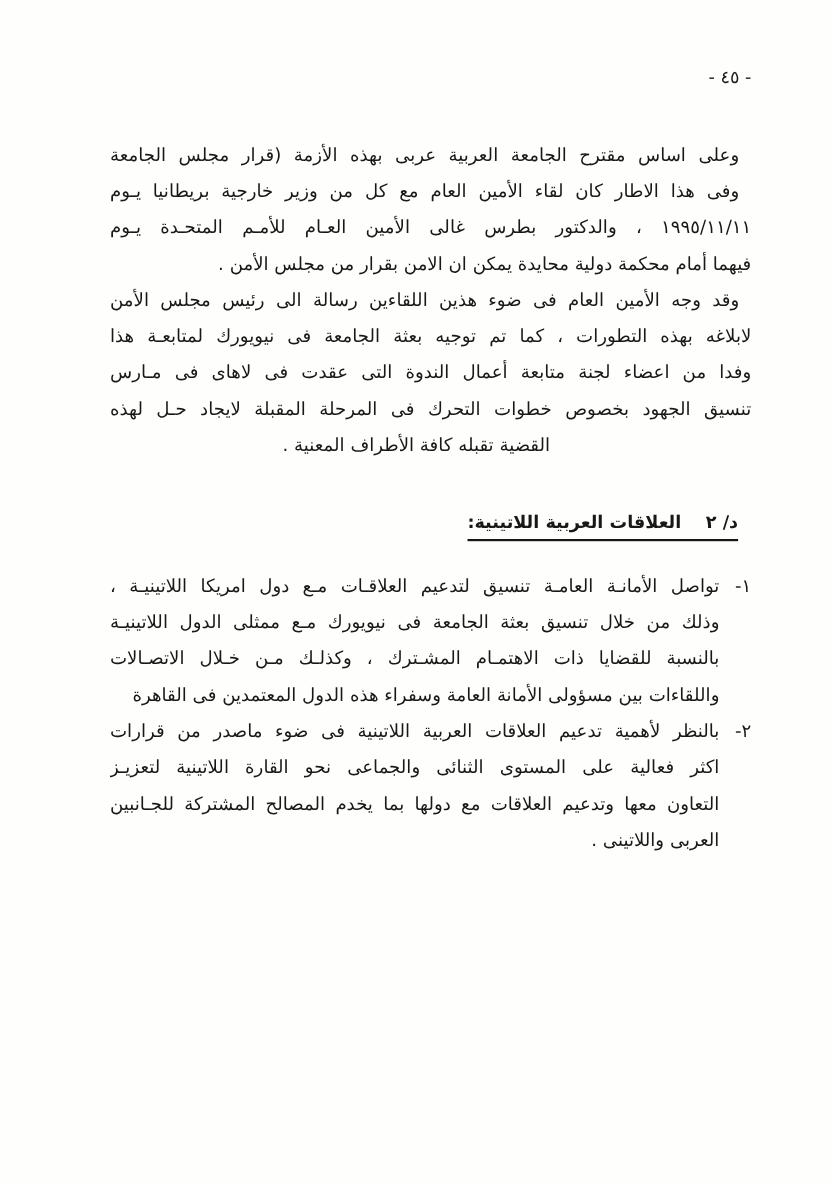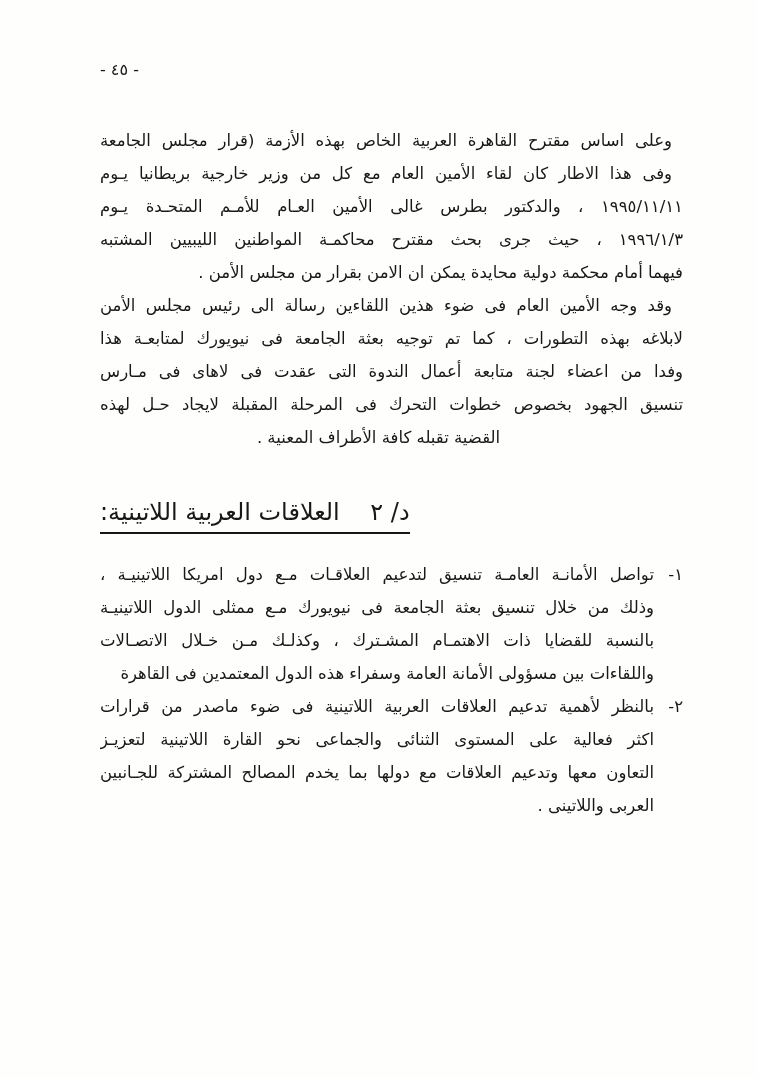--- a/index.html
+++ b/index.html
@@ -15,21 +15,21 @@
     overflow: hidden;
     direction: rtl;
     font-family: "DejaVu Sans", sans-serif;
     color: #181818;
   }
   .pageno {
     position: absolute;
     top: 60px;
     right: 75px;
     width: 583px;
-    text-align: left;
+    text-align: right;
     font-size: 16px;
     color: #1a1a1a;
   }
   .content {
     position: absolute;
     top: 124px;
     right: 75px;
     width: 583px;
     font-size: 16.5px;
   }
@@ -43,23 +43,23 @@
   .line.just {
     white-space: normal;
     text-align: justify;
     text-align-last: justify;
   }
   .line.indent { padding-right: 11px; }
   .line.center-end { padding-left: 96px; text-align: left; direction: rtl; }
   .line.center-end { text-align: center; padding-right: 26px; padding-left: 0; }
   .heading {
     margin: 44px 12px 0 0;
-    text-align: left;
-    font-size: 24px;
-    font-weight: normal;
+    text-align: right;
+    font-size: 16px;
+    font-weight: bold;
   }
   .heading .underline {
     display: inline-block;
     border-bottom: 2px solid #161616;
     padding-bottom: 6px;
     white-space: pre;
   }
   .items { margin-top: 24px; }
   .item {
     position: relative;
@@ -78,27 +78,26 @@
 </head>
 <body>
 
 <div class="page">
 
   <div class="pageno">- ٤٥ -</div>
 
   <div class="content">
 
     <div class="paragraph">
-      <div class="line just indent">وعلى اساس مقترح القاهرة العربية الخاص بهذه الأزمة (قرار مجلس الجامعة</div>
+      <div class="line just indent">وعلى اساس مقترح الجامعة العربية عربى بهذه الأزمة (قرار مجلس الجامعة</div>
     </div>
 
     <div class="paragraph">
       <div class="line just indent">وفى هذا الاطار كان لقاء الأمين العام مع كل من وزير خارجية بريطانيا يـوم</div>
       <div class="line just">١٩٩٥/١١/١١ ، والدكتور بطرس غالى الأمين العـام للأمـم المتحـدة يـوم</div>
-      <div class="line just">١٩٩٦/١/٣ ، حيث جرى بحث مقترح محاكمـة المواطنين الليبيين المشتبه</div>
       <div class="line">فيهما أمام محكمة دولية محايدة يمكن ان الامن بقرار من مجلس الأمن .</div>
     </div>
 
     <div class="paragraph">
       <div class="line just indent">وقد وجه الأمين العام فى ضوء هذين اللقاءين رسالة الى رئيس مجلس الأمن</div>
       <div class="line just">لابلاغه بهذه التطورات ، كما تم توجيه بعثة الجامعة فى نيويورك لمتابعـة هذا</div>
       <div class="line just">وفدا من اعضاء لجنة متابعة أعمال الندوة التى عقدت فى لاهاى فى مـارس</div>
       <div class="line just">تنسيق الجهود بخصوص خطوات التحرك فى المرحلة المقبلة لايجاد حـل لهذه</div>
       <div class="line center-end">القضية تقبله كافة الأطراف المعنية .</div>
     </div>

